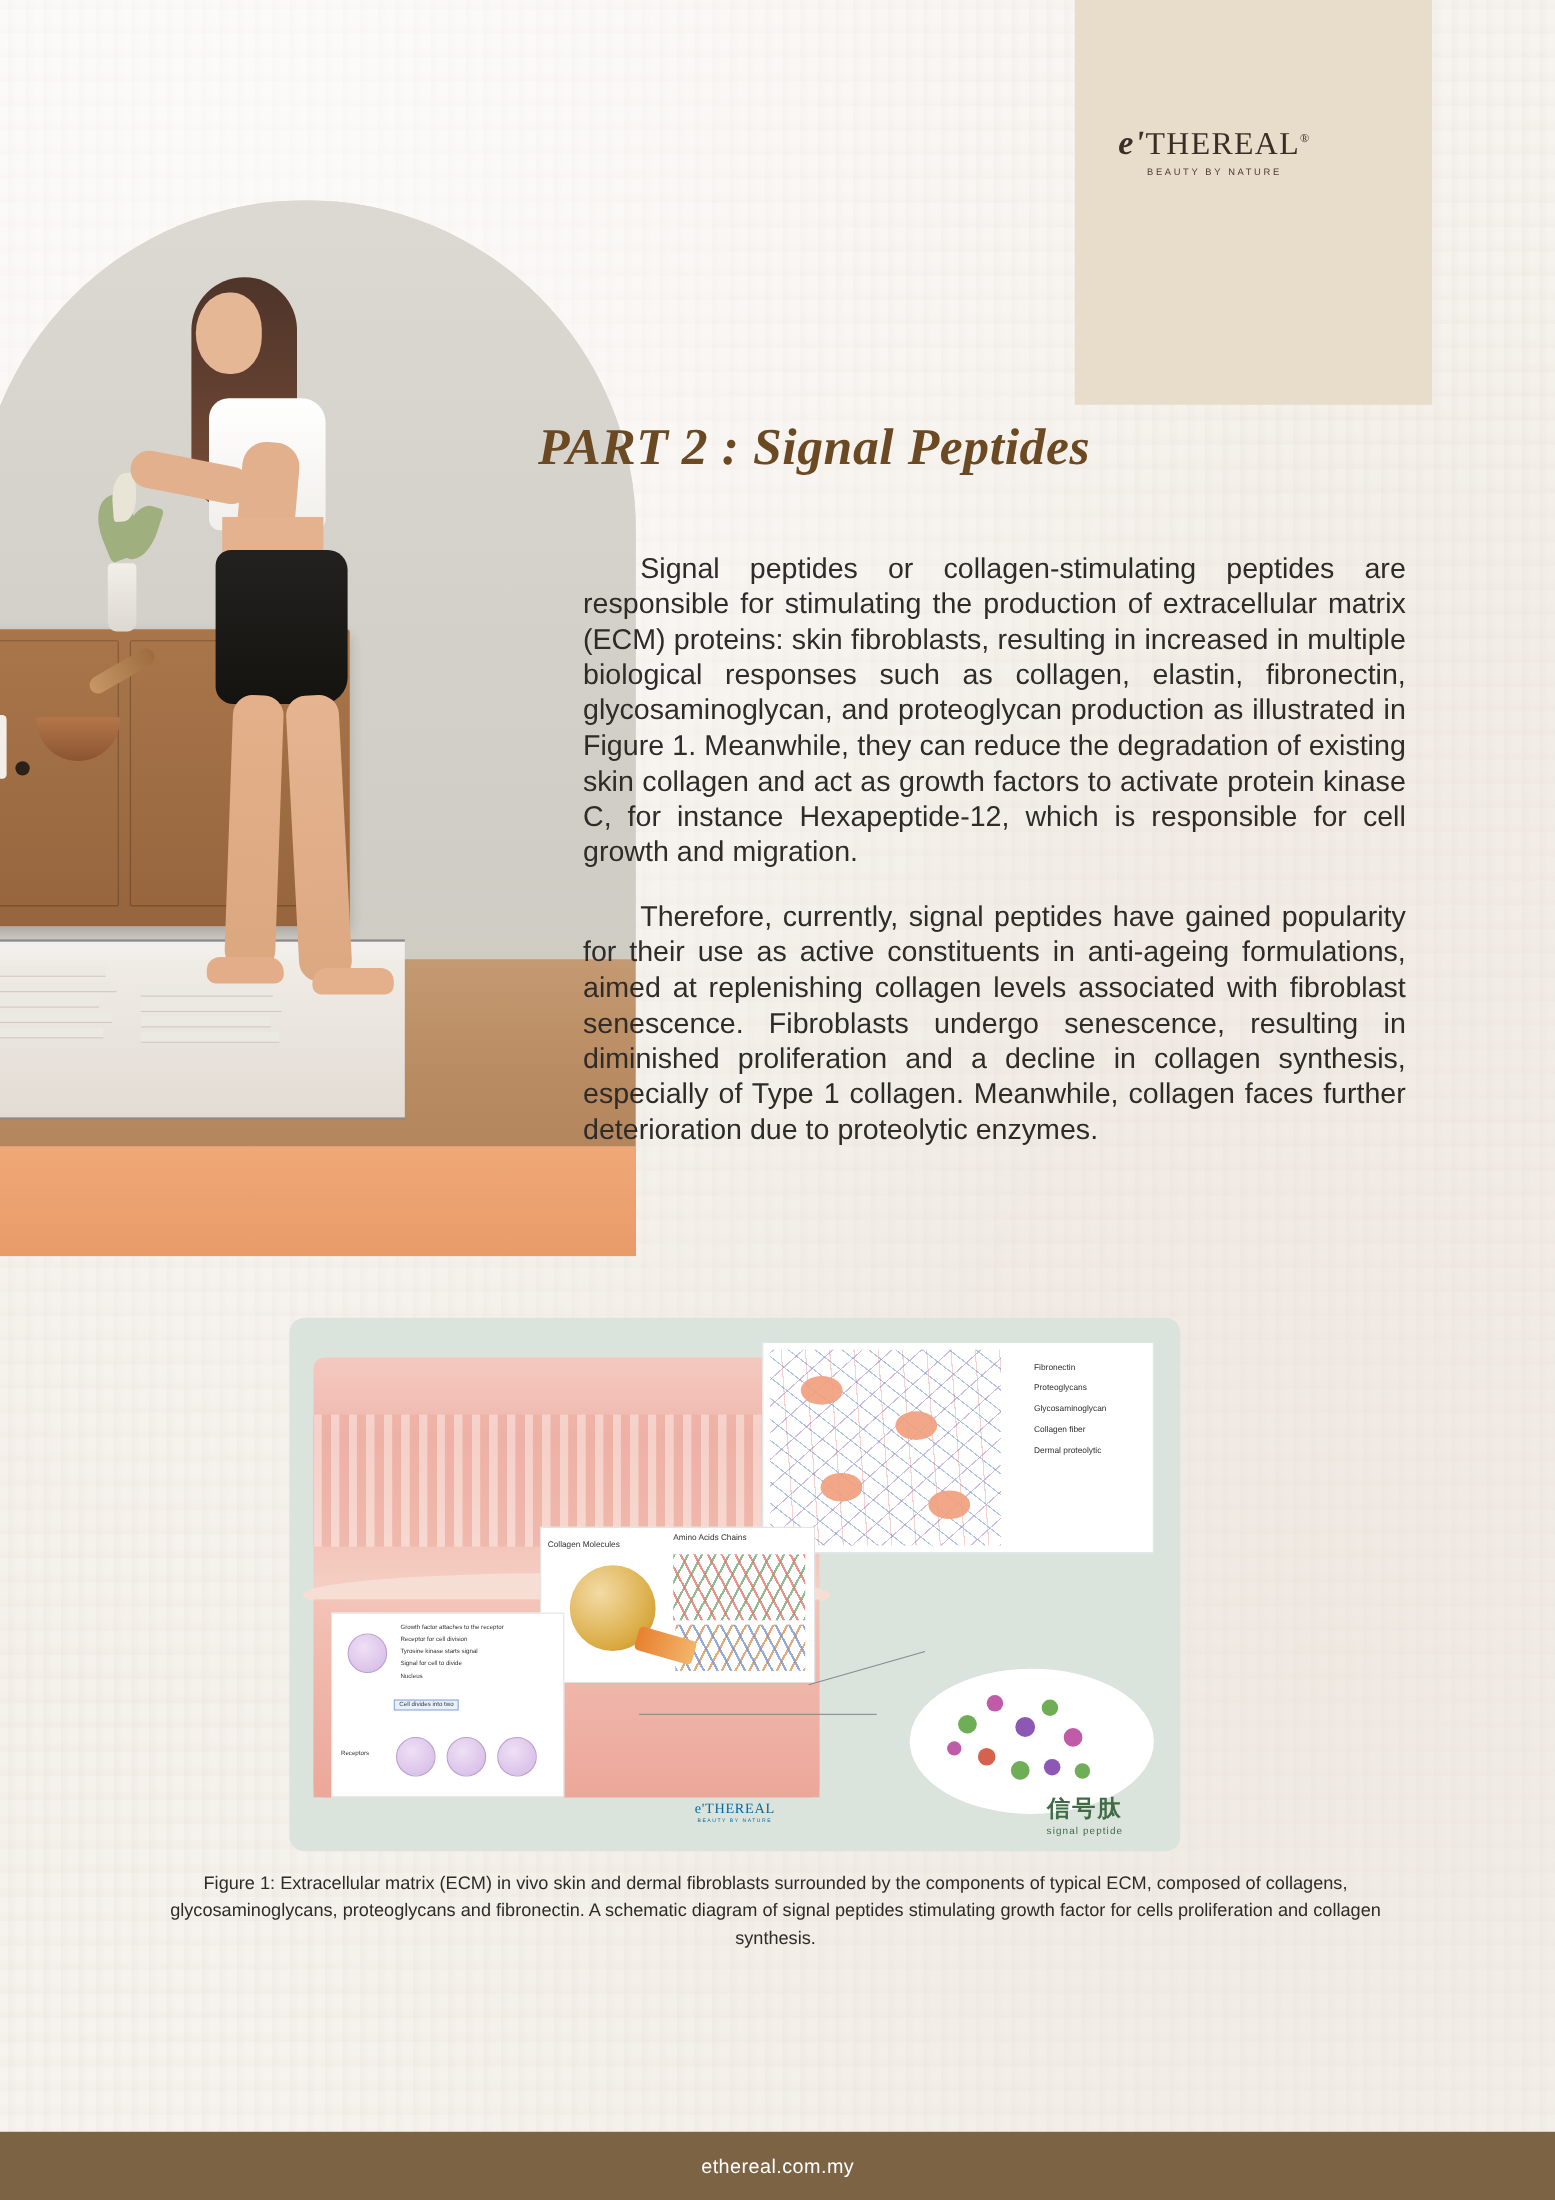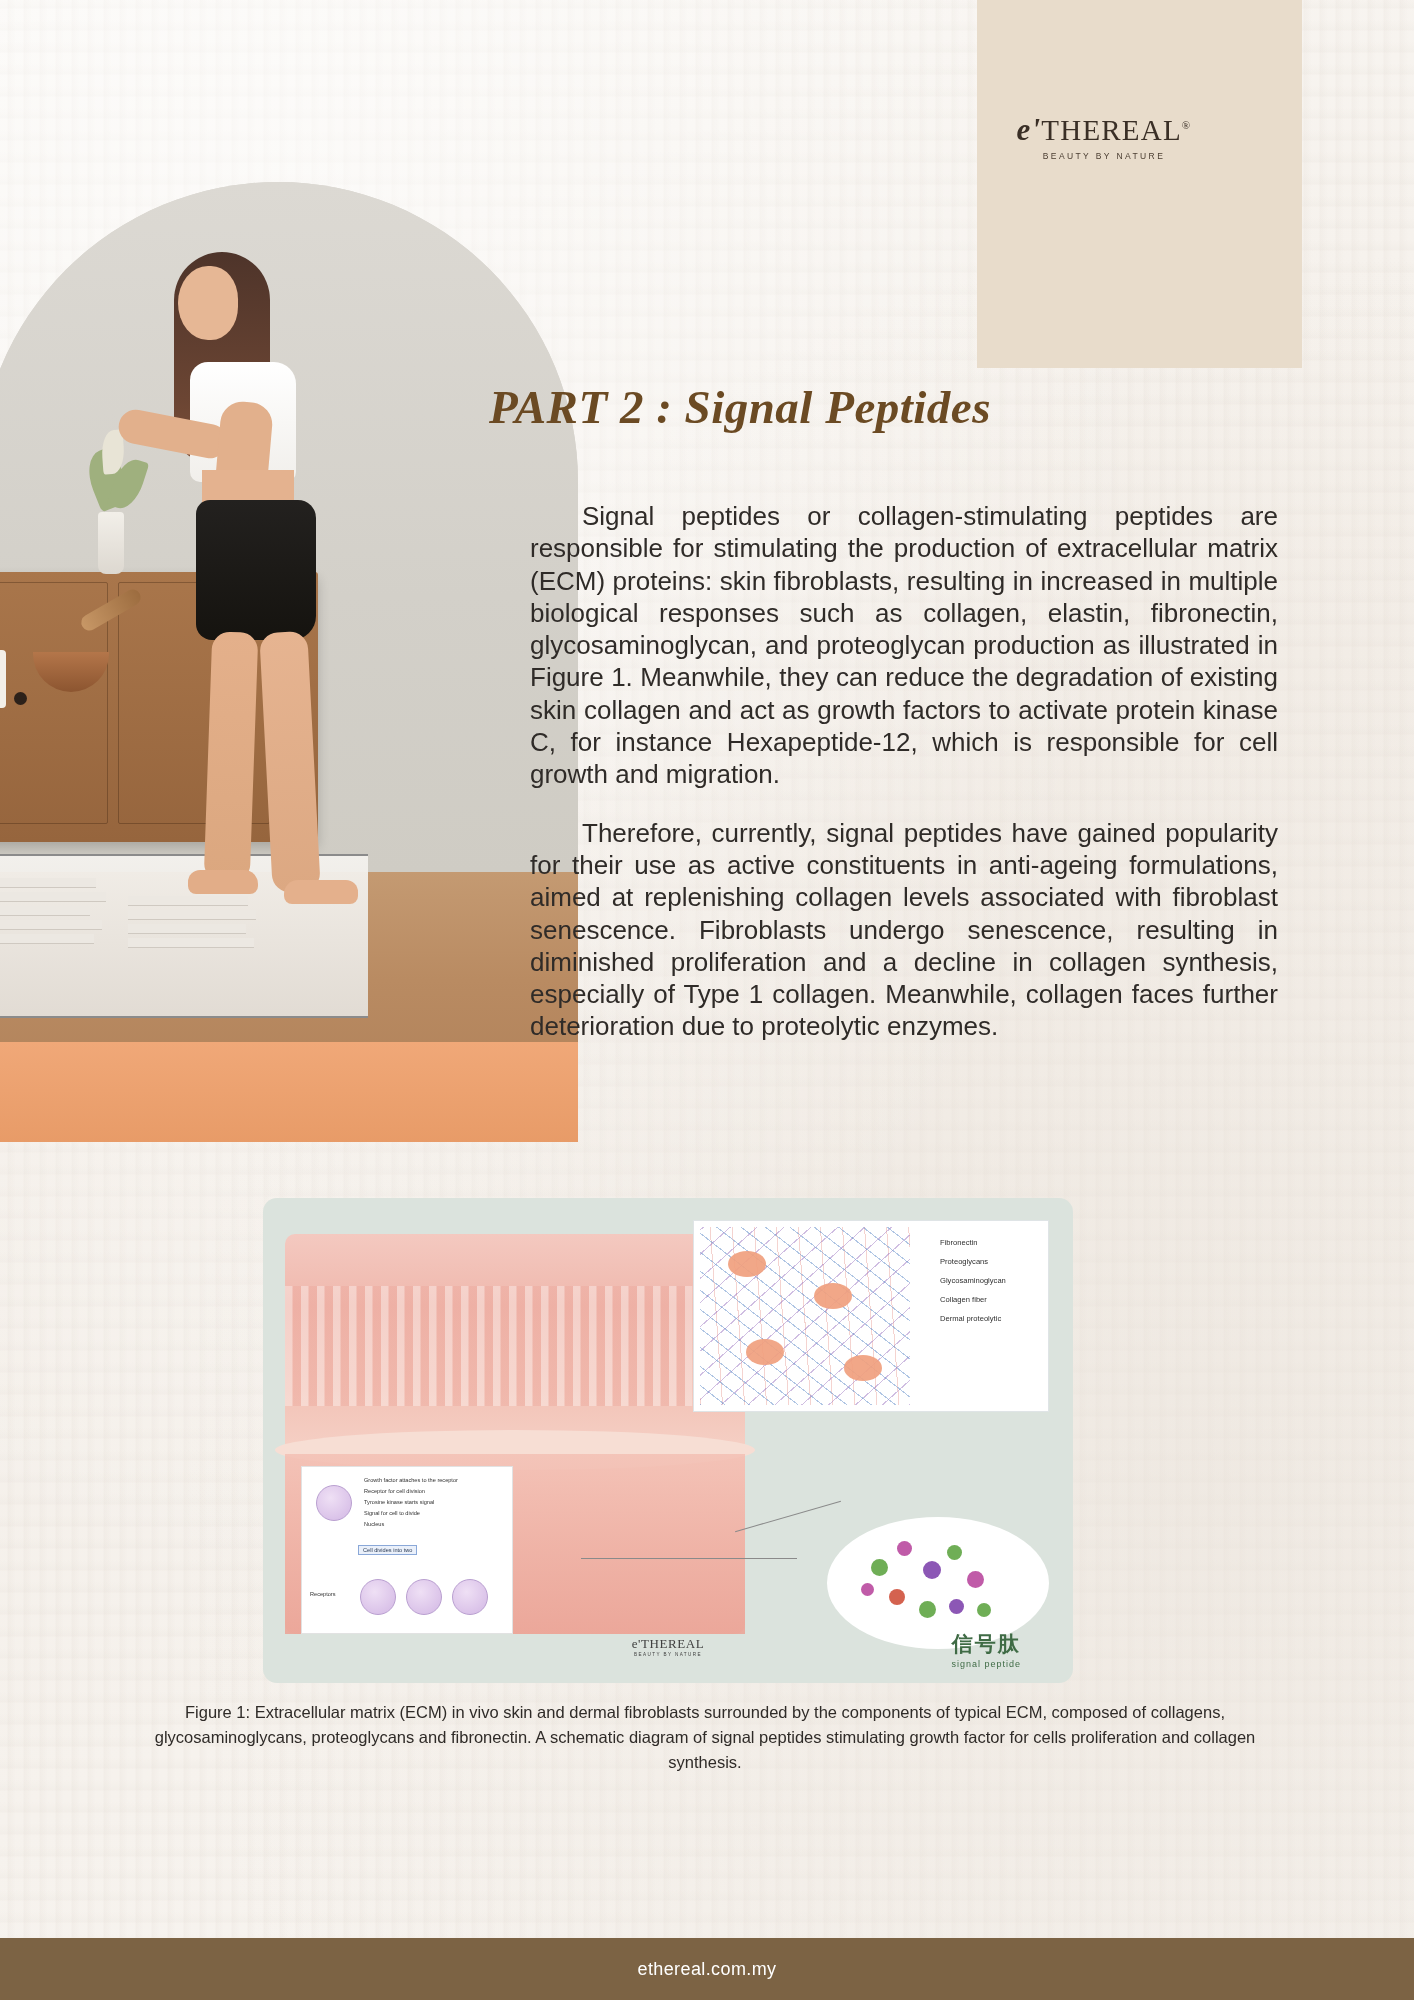--- a/index.html
+++ b/index.html
@@ -458,21 +458,21 @@
   .fig-cn .en {
     font-size: 9px;
     letter-spacing: 1px;
     margin-top: 1px;
   }
   .fig-logo {
     position: absolute;
     left: 50%; transform: translateX(-50%);
     bottom: 26px;
     text-align: center;
-    color: #404040;
+    color: #0369a1;
   }
   .fig-logo .m { font-family: "Liberation Serif", serif; font-size: 13px; letter-spacing: 0.6px; }
   .fig-logo .s { font-size: 4.6px; letter-spacing: 1.4px; }
   .fig-arrow {
     position: absolute;
     background: #8a8a8a;
     height: 1px;
   }
 
   
@@ -589,20 +589,28 @@
       <div class="cell" style="left:150px; top:134px;"></div>
       <div class="labels">
         <div>Fibronectin</div>
         <div>Proteoglycans</div>
         <div>Glycosaminoglycan</div>
         <div>Collagen fiber</div>
         <div>Dermal proteolytic</div>
       </div>
     </div>
 
+    <div class="fig-coll">
+      <div class="cap-left">Collagen Molecules</div>
+      <div class="cap-right">Amino Acids Chains</div>
+      <div class="ball"></div>
+      <div class="helix"></div>
+      <div class="helix2"></div>
+      <div class="tail"></div>
+    </div>
 
     <div class="fig-signal">
       <div class="txt">
         <div>Growth factor attaches to the receptor</div>
         <div>Receptor for cell division</div>
         <div>Tyrosine kinase starts signal</div>
         <div>Signal for cell to divide</div>
         <div>Nucleus</div>
       </div>
       <div class="cellcircle" style="left:14px; top:18px;"></div>

